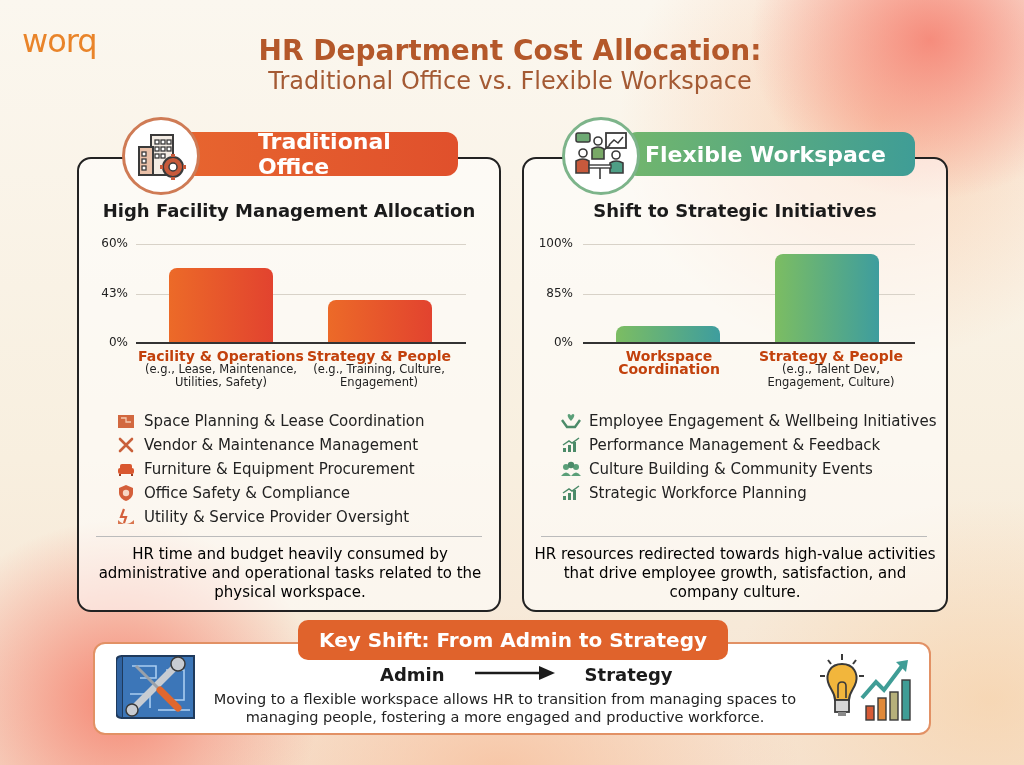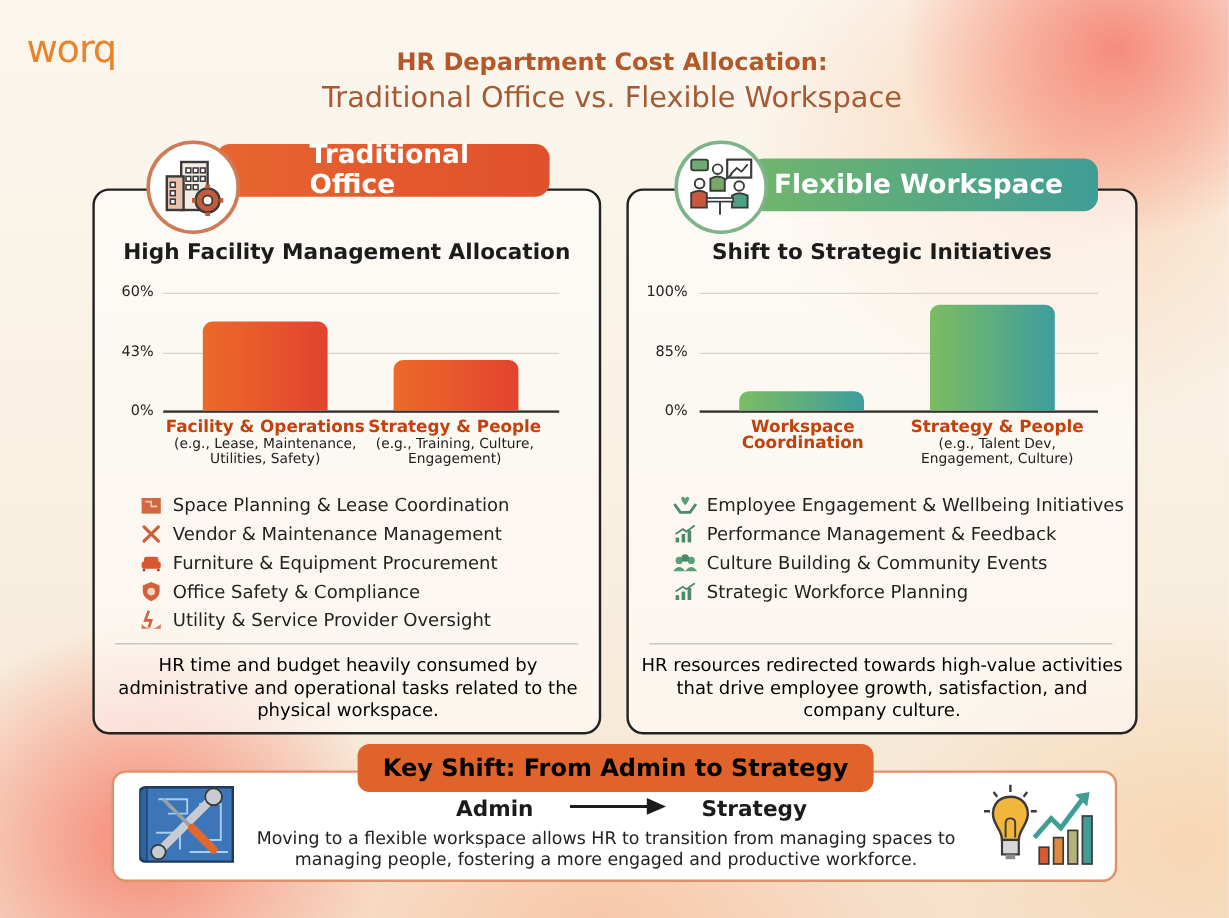--- a/index.html
+++ b/index.html
@@ -18,38 +18,38 @@
 
   .logo {
     position: absolute; left: 22px; top: 22px;
     font-family: "DejaVu Sans", sans-serif; font-weight: normal;
     font-size: 32px; color: #e9842a; letter-spacing: -1px;
   }
   .title {
     position: absolute; left: 200px; top: 36px; width: 620px;
     text-align: center; color: #b4582a;
   }
-  .title .t1 { font-size: 20px; font-weight: bold; line-height: 30px; }
+  .title .t1 { font-size: 28px; font-weight: bold; line-height: 30px; }
   .title .t2 { font-size: 24px; font-weight: normal; line-height: 30px; color: #a45a34; }
 
   
   .panel {
     position: absolute; top: 157px; height: 455px;
     border: 2px solid #222; border-radius: 14px;
     background: rgba(255,255,255,0.55);
   }
   .panel.left { left: 77px; width: 424px; }
   .panel.right { left: 522px; width: 426px; }
 
   .badge {
     position: absolute; height: 44px; border-radius: 12px;
     color: #fff; font-weight: bold; font-size: 22px;
     display: flex; align-items: center; padding-left: 20px;
   }
-  .badge.orange { left: 180px; top: 120px; width: 278px;
+  .badge.orange { left: 180px; top: 132px; width: 278px;
     background: linear-gradient(90deg, #e7652f, #e0502c); }
   .badge.teal { left: 625px; top: 132px; width: 290px;
     background: linear-gradient(90deg, #72b66c, #3f9d96); }
   .badge-circle {
     position: absolute; width: 78px; height: 78px; border-radius: 50%;
     background: #fff; display: flex; align-items: center; justify-content: center;
   }
   .badge-circle.orange { left: 122px; top: 117px; border: 3px solid #cf7b55; }
   .badge-circle.teal { left: 562px; top: 117px; border: 3px solid #7db48a; }
 
@@ -88,21 +88,21 @@
   .summary.left { left: 90px; width: 400px; }
   .summary.right { left: 530px; width: 410px; }
 
   
   .bottom-box {
     position: absolute; left: 93px; top: 642px; width: 838px; height: 93px;
     background: #fff; border: 2px solid #e29165; border-radius: 12px;
   }
   .bottom-badge {
     position: absolute; left: 298px; top: 620px; width: 430px; height: 40px;
-    background: #e0632c; border-radius: 10px; color: #000000; font-weight: bold; font-size: 20px;
+    background: #e0632c; border-radius: 10px; color: #ffffff; font-weight: bold; font-size: 20px;
     display: flex; align-items: center; justify-content: center;
   }
   .shift-row { position: absolute; left: 380px; top: 664px; display: flex; align-items: center; font-weight: bold; font-size: 18px; color: #1b1b1b; gap: 20px; }
   .shift-arrow { margin: 0 10px; }
   .bottom-text { position: absolute; left: 205px; top: 690px; width: 600px; text-align: center; font-size: 14.5px; color: #222; line-height: 18px; }
   .bottom-icon-left { position: absolute; left: 116px; top: 650px; }
   .bottom-icon-right { position: absolute; left: 818px; top: 652px; }
 </style>
 </head>
 <body>

